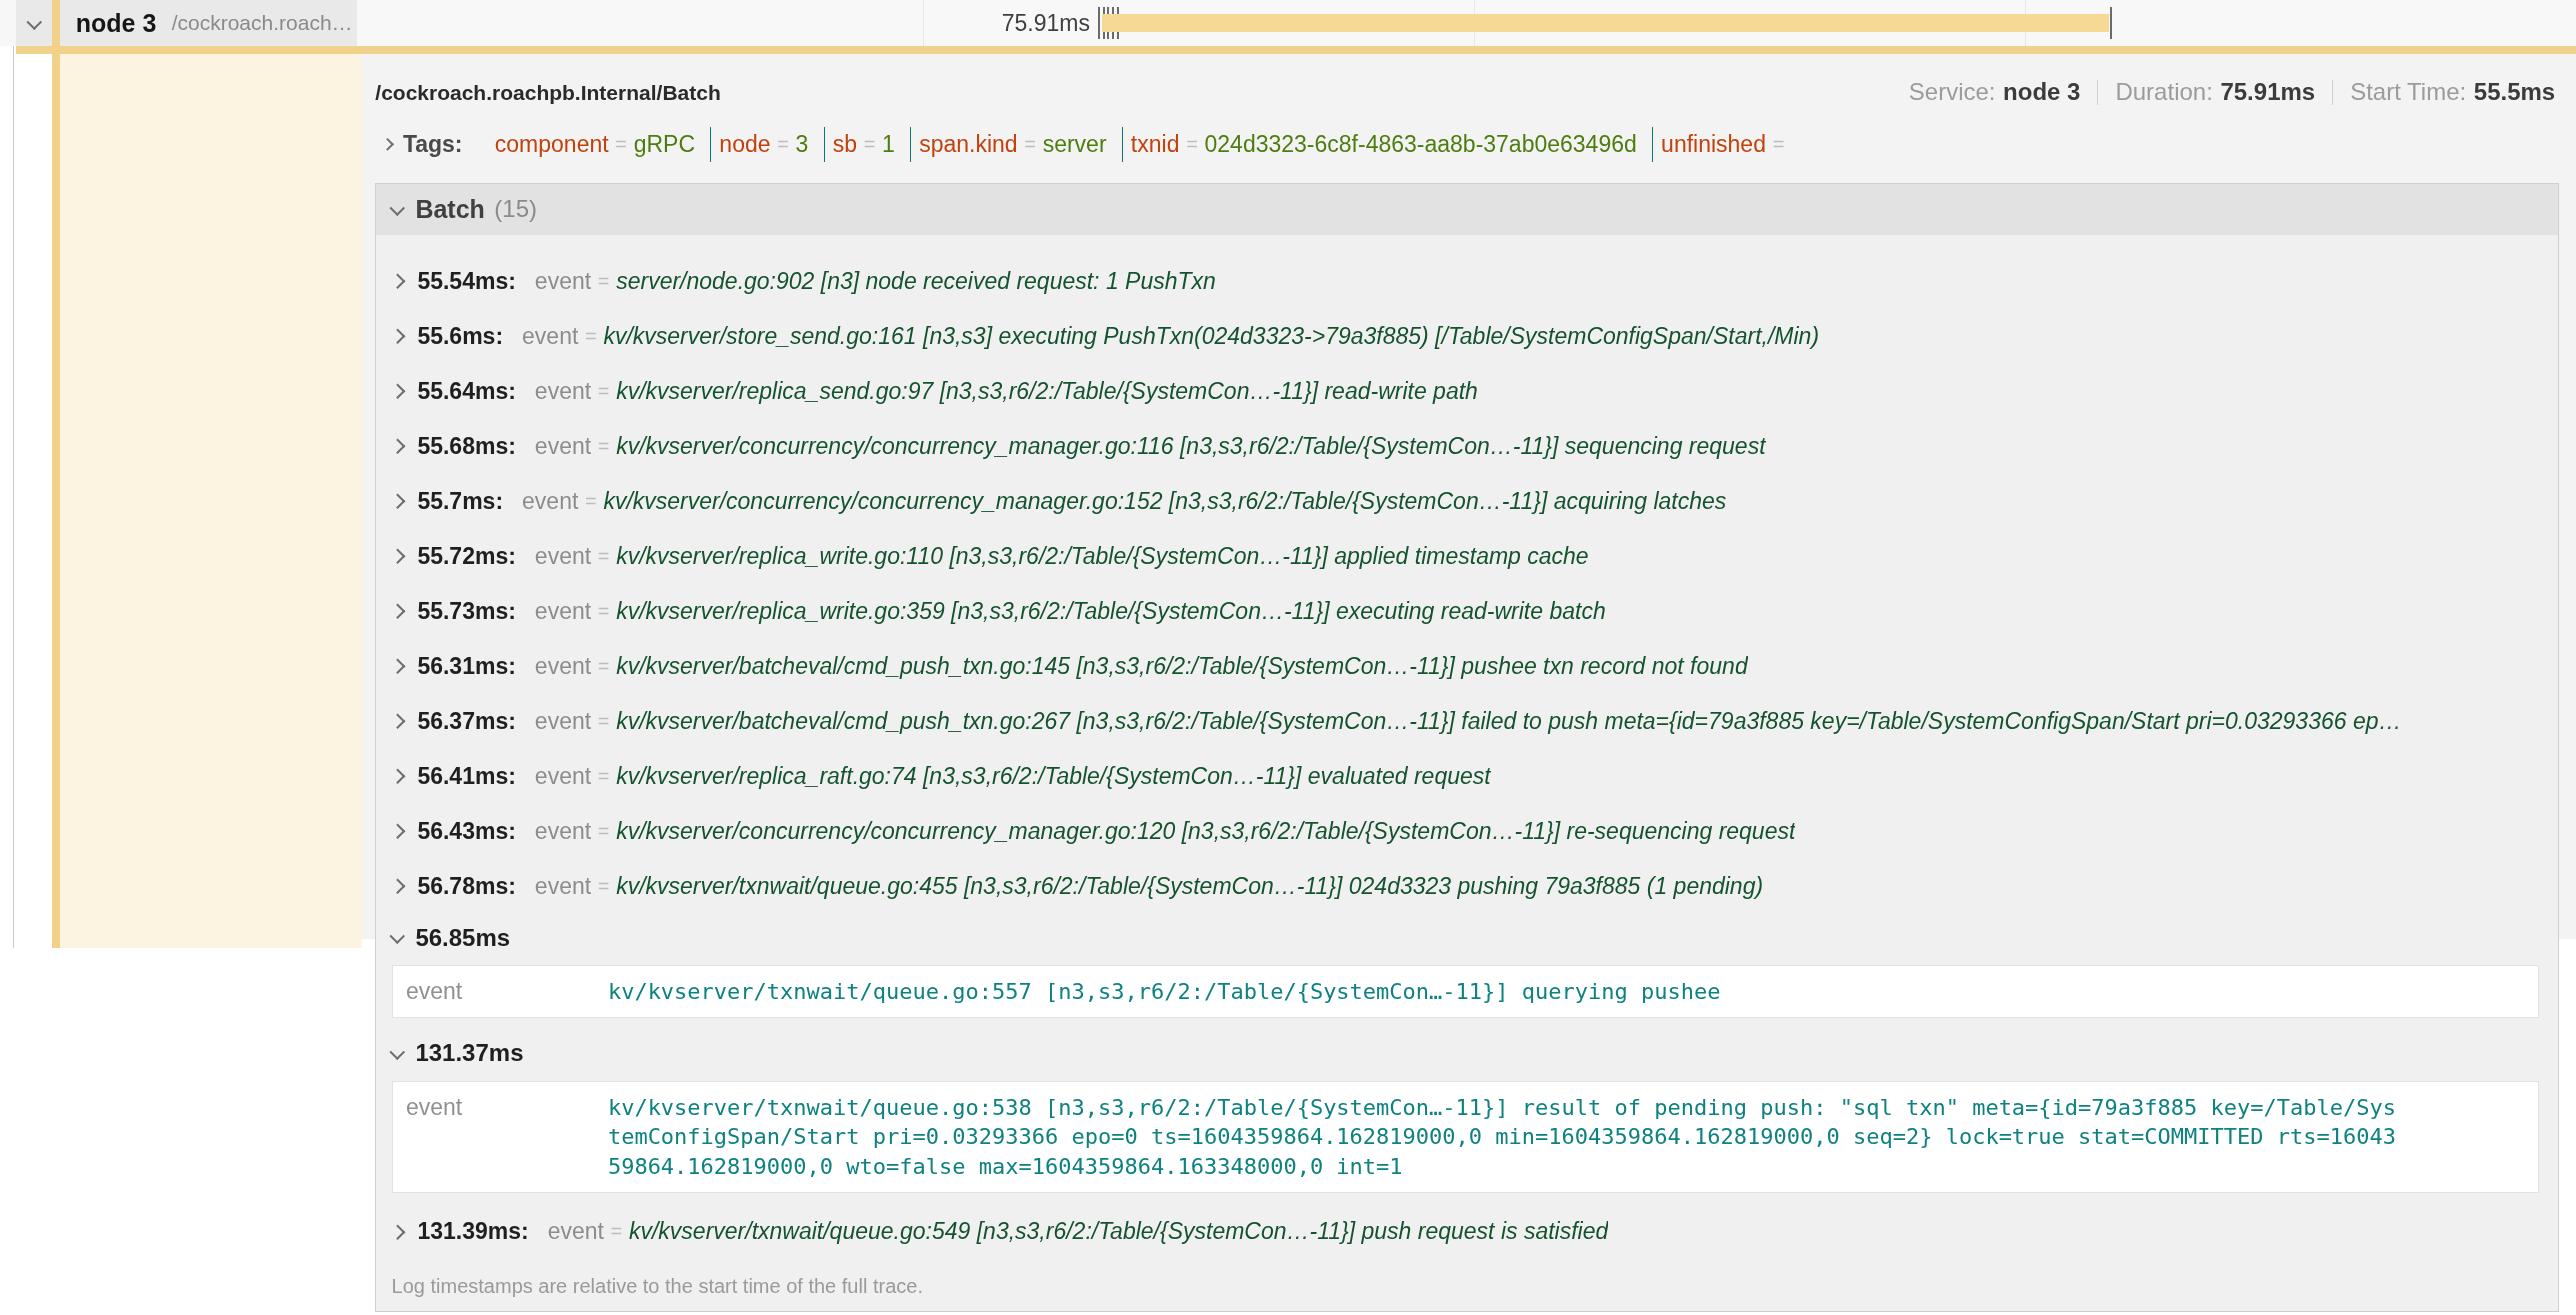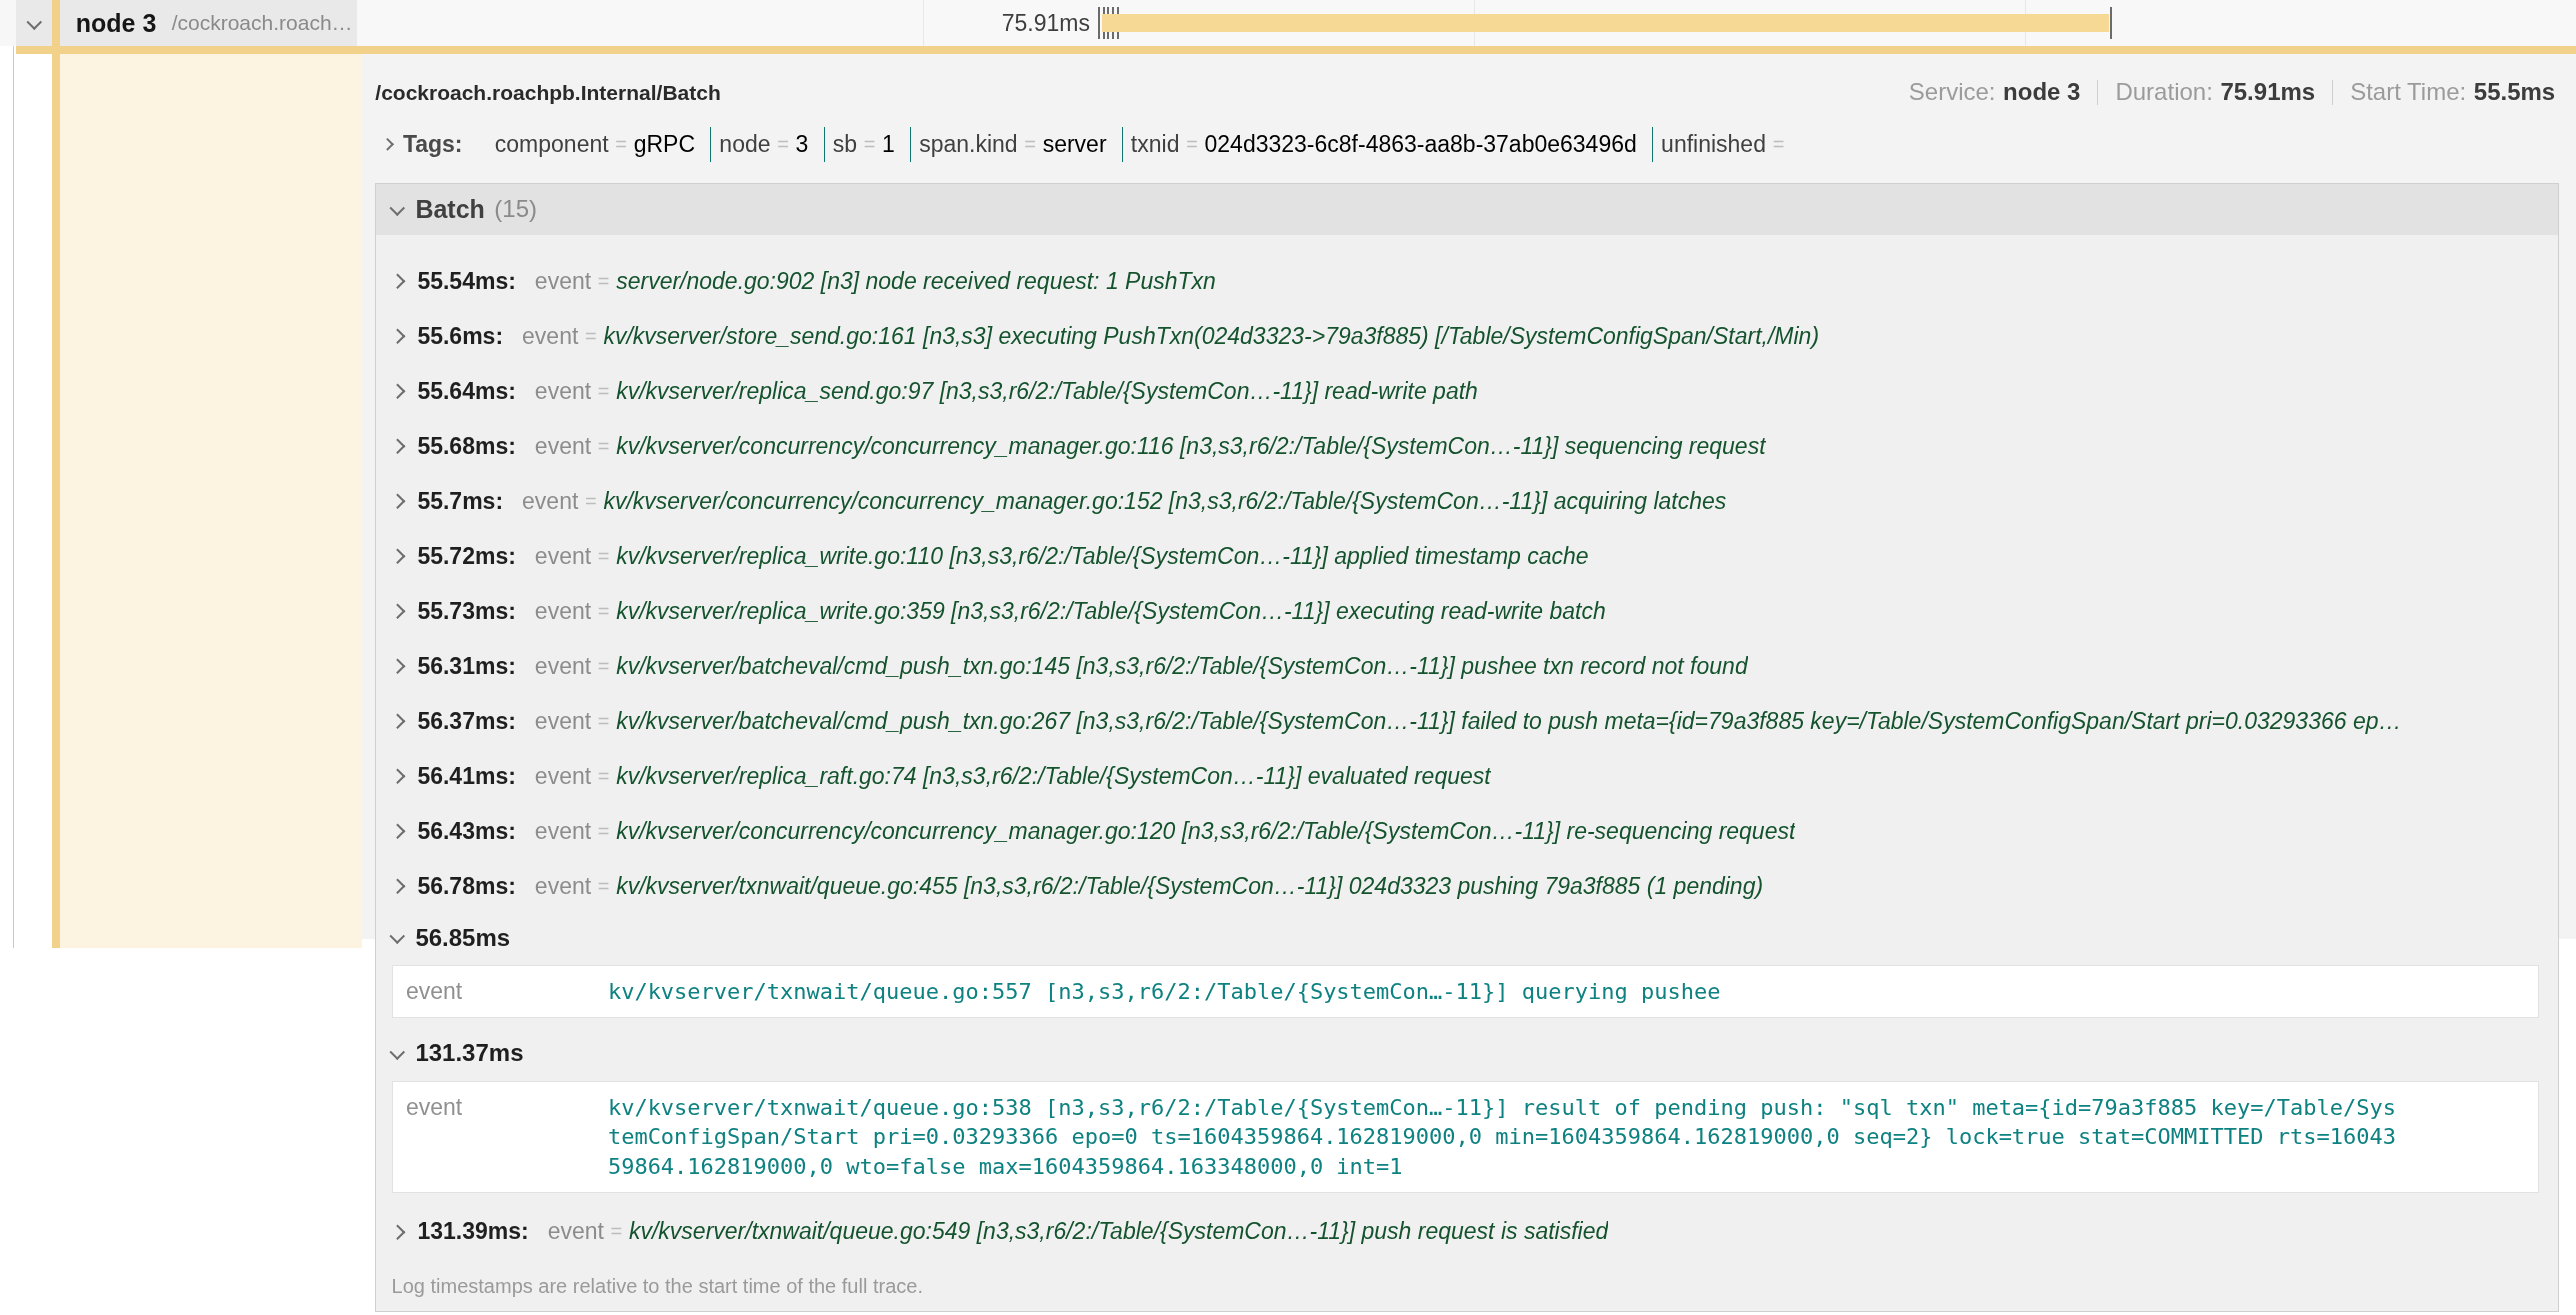--- a/index.html
+++ b/index.html
@@ -36,23 +36,23 @@
   .detail-meta { display:flex; align-items:center; font-size:24px; white-space:nowrap; }
   .meta-label { color:#9b9b9b; margin-right:7.6px; }
   .meta-value { color:#3c3c3c; font-weight:bold; }
   .meta-sep { width:1px; height:25px; background:#cfcfcf; margin:0 17px; align-self:center; }
 
   .tags-row { display:flex; align-items:center; margin-top:21px; font-size:23px; }
   .tags-chevron { margin:0 11.4px 0 7.6px; }
   .tags-label { font-weight:bold; color:#4a4a4a; margin-right:17px; }
   .tag-item { display:flex; align-items:center; padding:3.8px 15.3px; white-space:nowrap; }
   .tag-item + .tag-item { border-left:1px solid #0f766e;padding-left:8px; }
-  .tag-key { color:#404040; }
+  .tag-key { color:#c2410c; }
   .tag-eq { color:#bdbdbd; margin:0 6.7px; font-size:20px; }
-  .tag-value { color:#000000; }
+  .tag-value { color:#4d7c0f; }
 
   .logs-box { margin-top:21px; margin-right:0px; border:1px solid #cfcfcf; }
   .logs-header { height:51px; background:#e2e2e2; display:flex; align-items:center; padding-left:15.3px; }
   .logs-header .chev { margin:0 13.3px 0 0; }
   .logs-title { font-size:25px; font-weight:bold; color:#404040; }
   .logs-count { font-size:24px; color:#8a8a8a; margin-left:9.5px; }
   .logs-body { background:#f0f0f0; padding-top:19px; }
 
   .log-row { height:55px; display:flex; align-items:center; padding-left:15.3px; white-space:nowrap; overflow:hidden; }
   .log-row .chev { flex:none; margin-right:15.3px; }

